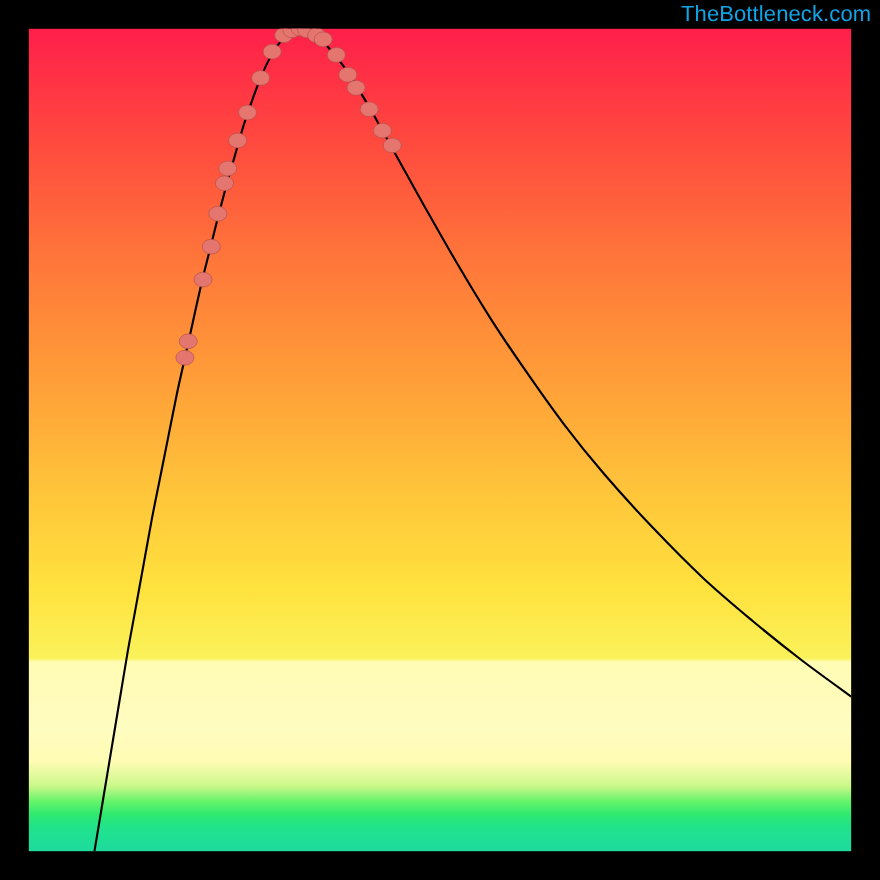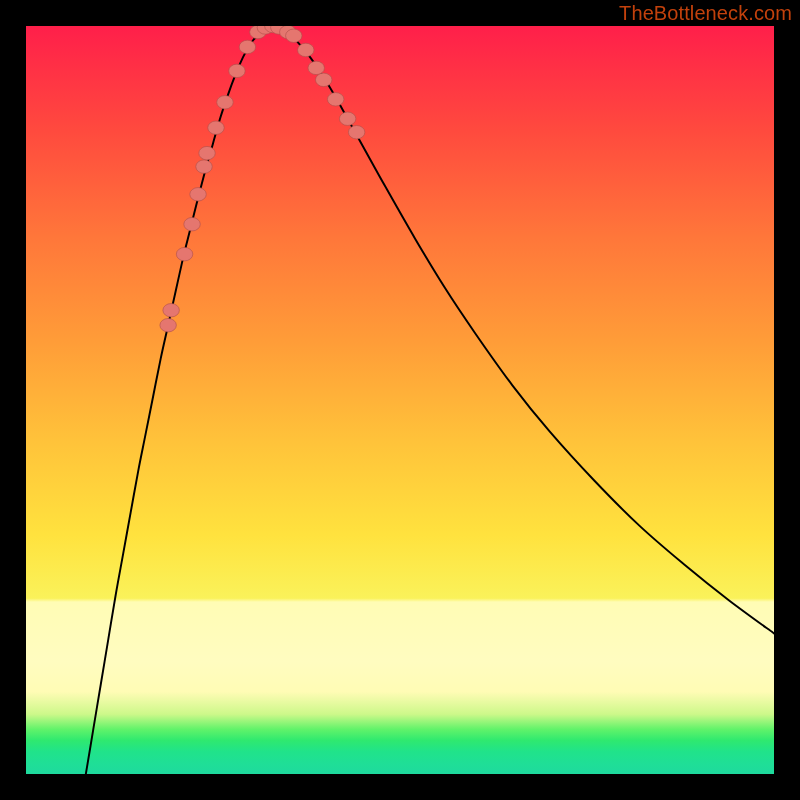--- a/index.html
+++ b/index.html
@@ -52,21 +52,21 @@
     width: 100%;
     height: 100%;
   }
   .watermark {
     position: absolute;
     top: 2px;
     right: 8px;
     font-family: Arial, Helvetica, sans-serif;
     font-size: 20px;
     font-weight: 500;
-    color: #c2410c;
+    color: #0ea5e9;
     letter-spacing: 0.1px;
     user-select: none;
   }
 </style>
 </head>
 <body>
 
 <div class="frame">
   <div class="gradient-bg"></div>
 

